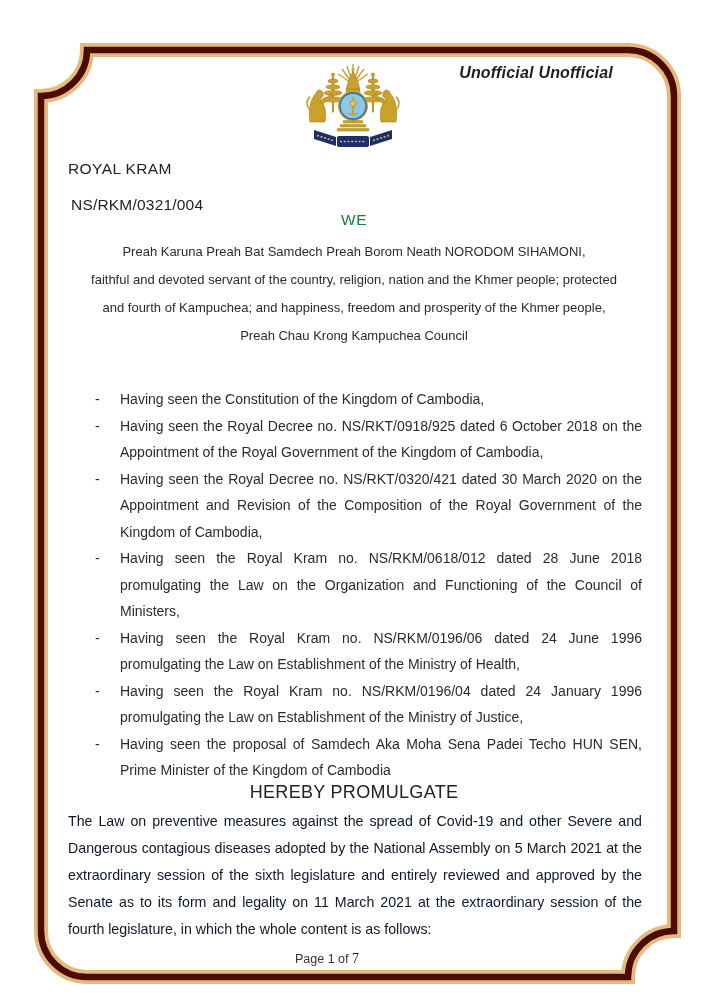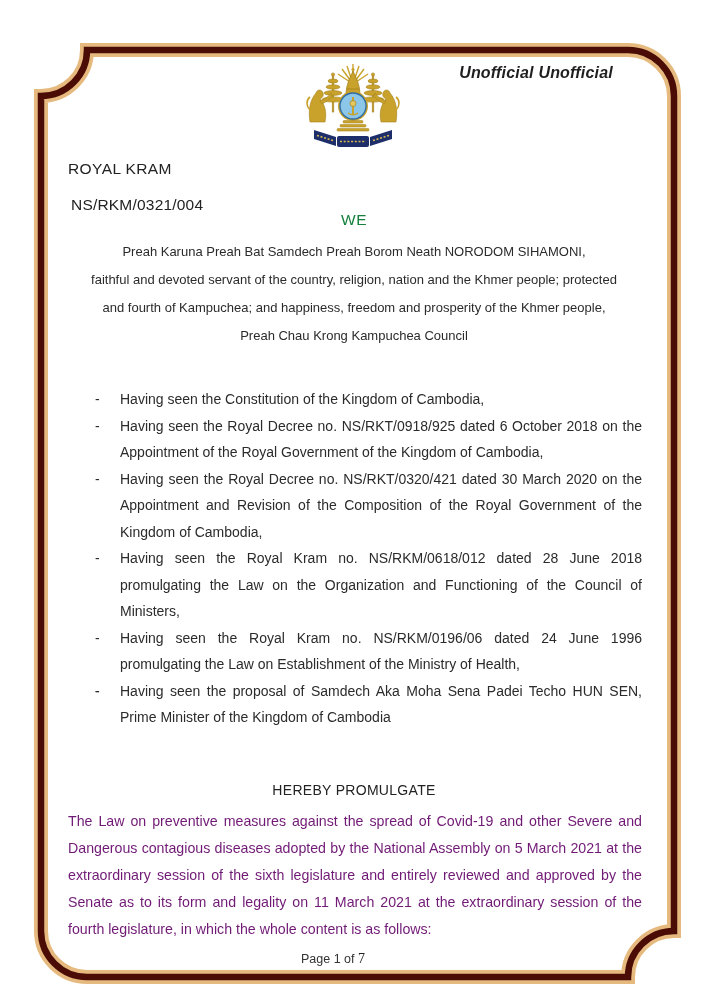--- a/index.html
+++ b/index.html
@@ -31,29 +31,29 @@
     font-size:13px;line-height:28px;color:#2b2b2b;
   }
   .having-list{
     position:absolute;top:386px;left:70px;width:572px;
     font-size:14px;line-height:26.5px;color:#2b2b2b;
   }
   .having-item{position:relative;padding-left:50px;text-align:justify;}
   .having-item .dash{position:absolute;left:25px;top:0;}
   .hereby{
     position:absolute;top:782px;left:68px;width:572px;text-align:center;
-    font-size:14px;color:#222;letter-spacing:.3px;
+    font-size:18px;color:#222;letter-spacing:.3px;
   }
   .closing{
     position:absolute;top:808px;left:68px;width:574px;
-    font-size:14.2px;line-height:27px;text-align:justify;color:#701a75;
+    font-size:14.2px;line-height:27px;text-align:justify;color:#0f172a;
   }
   .page-footer{
     position:absolute;top:951px;left:0;width:654px;text-align:center;
-    font-size:12.5px;color:#333;padding-left:6px;
+    font-size:12.5px;color:#333;
   }
   .page-footer .pg-num{
     font-family:"Liberation Serif", serif;font-size:14px;color:#222;
   }
 </style>
 </head>
 <body>
 
 <div class="page">
 
@@ -156,20 +156,21 @@
     <div class="having-item">
       <span class="dash">-</span>
       <span>Having seen the Royal Kram no. NS/RKM/0618/012 dated 28 June 2018 promulgating the Law on the Organization and Functioning of the Council of Ministers,</span>
     </div>
     <div class="having-item">
       <span class="dash">-</span>
       <span>Having seen the Royal Kram no. NS/RKM/0196/06 dated 24 June 1996 promulgating the Law on Establishment of the Ministry of Health,</span>
     </div>
     <div class="having-item">
       <span class="dash">-</span>
+      <span>Having seen the Royal Kram no. NS/RKM/0196/04 dated 24 January 1996 promulgating the Law on Establishment of the Ministry of Justice,</span>
     </div>
     <div class="having-item">
       <span class="dash">-</span>
       <span>Having seen the proposal of Samdech Aka Moha Sena Padei Techo HUN SEN, Prime Minister of the Kingdom of Cambodia</span>
     </div>
   </div>
 
   <div class="hereby">HEREBY PROMULGATE</div>
 
   <div class="closing">The Law on preventive measures against the spread of Covid-19 and other Severe and Dangerous contagious diseases adopted by the National Assembly on 5 March 2021 at the extraordinary session of the sixth legislature and entirely reviewed and approved by the Senate as to its form and legality on 11 March 2021 at the extraordinary session of the fourth legislature, in which the whole content is as follows:</div>

